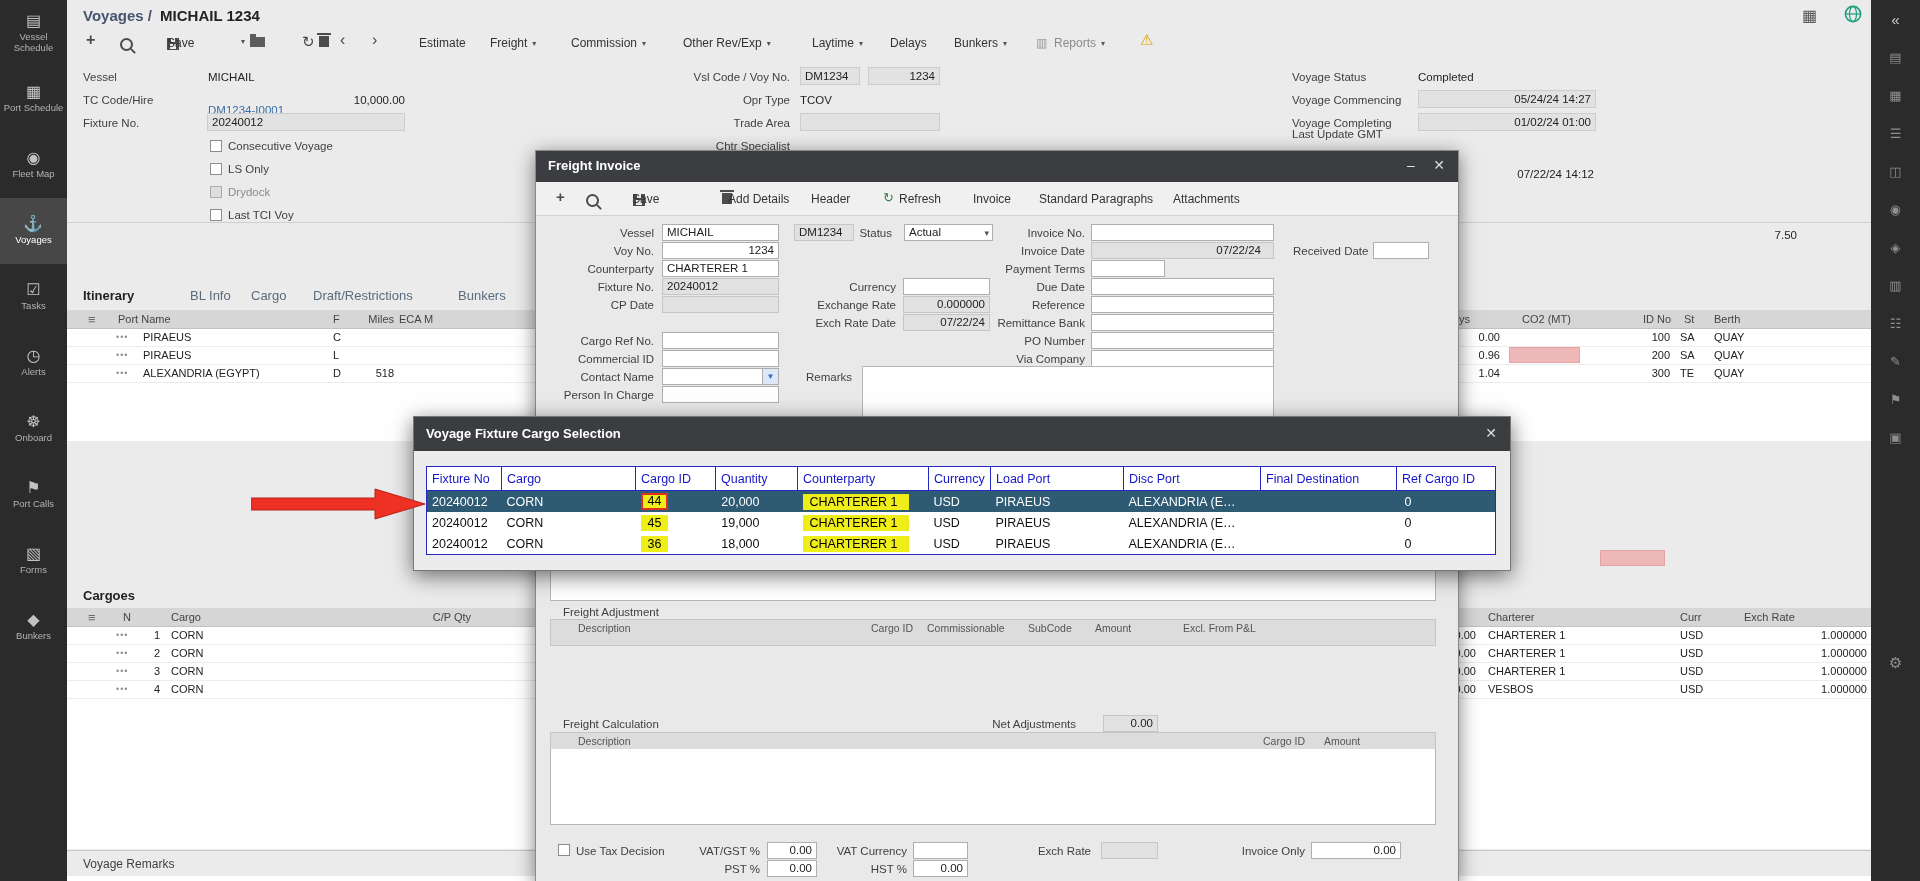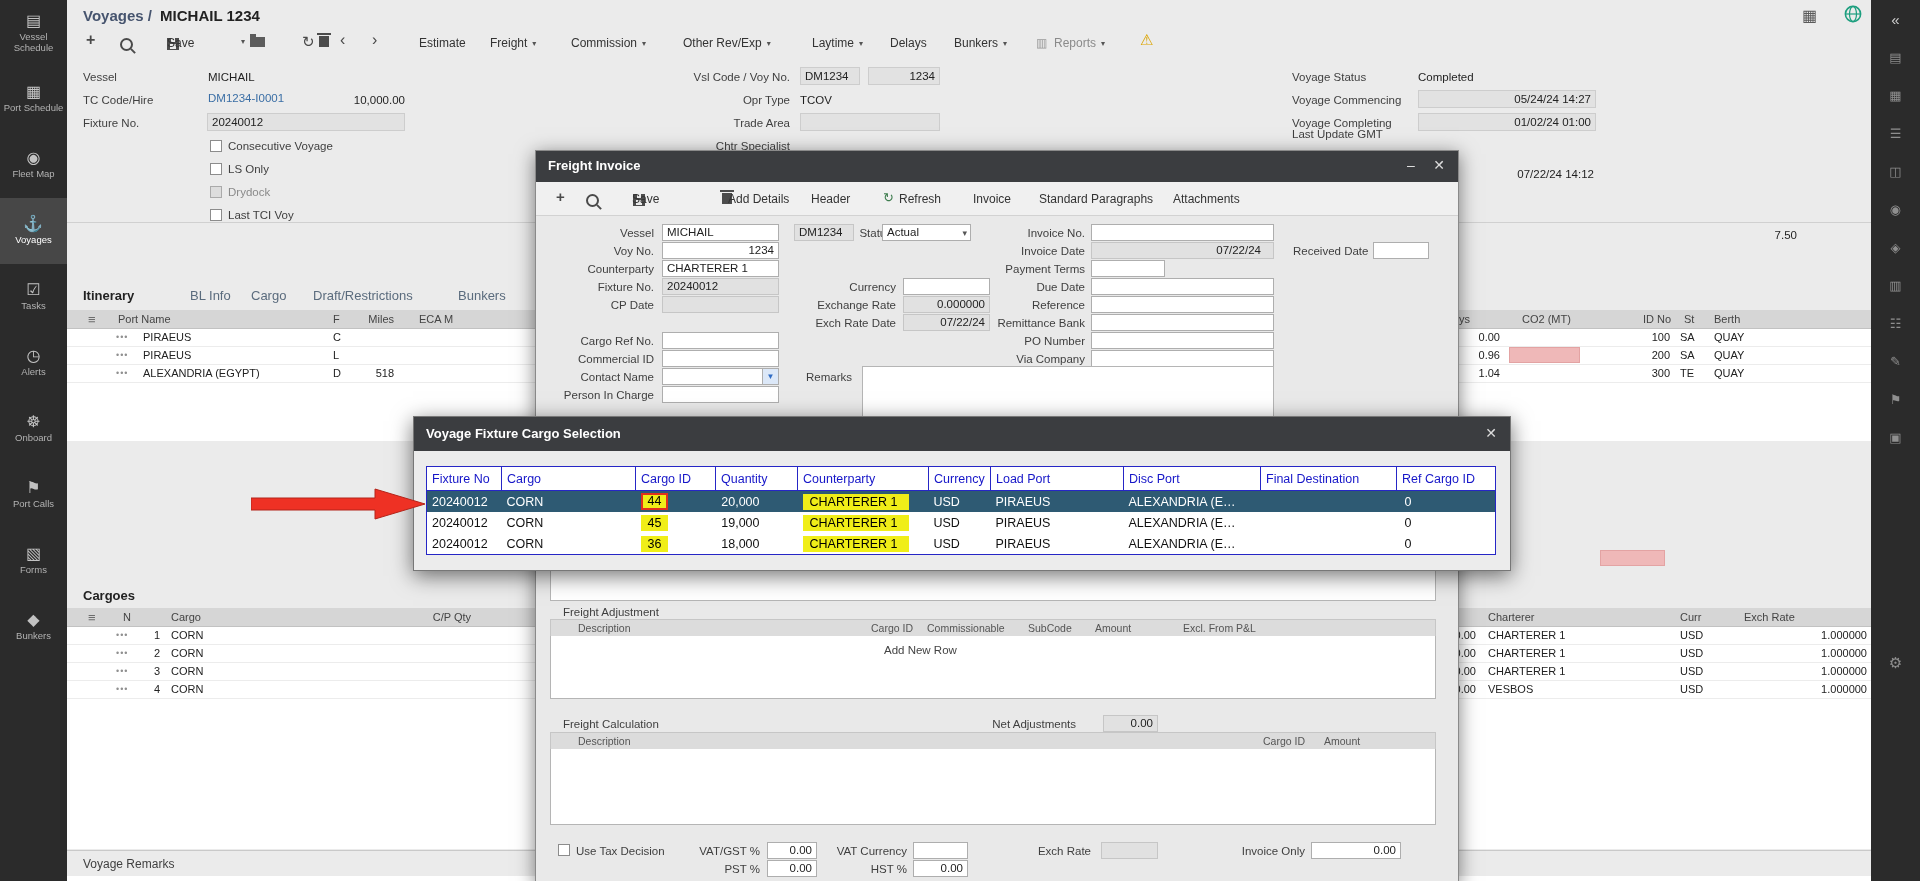--- a/index.html
+++ b/index.html
@@ -165,21 +165,21 @@
   <div class="a menu-item" style="left:890px;top:36px"><span>Delays</span></div>
   <div class="a menu-item" style="left:954px;top:36px"><span>Bunkers</span><span class="caret">▾</span></div>
   <div class="a" style="left:1036px;top:36px;font-size:12px;color:#999">▥</div>
   <div class="a menu-item" style="left:1054px;top:36px;color:#8a8a8a"><span>Reports</span><span class="caret">▾</span></div>
   <div class="a" style="left:1140px;top:31px;font-size:15px;color:#dba400">⚠</div>
 
   
   <div class="a lb" style="left:83px;top:71px">Vessel</div>
   <div class="a vl" style="left:208px;top:71px">MICHAIL</div>
   <div class="a lb" style="left:83px;top:94px">TC Code/Hire</div>
-  <div class="a vl blue" style="left:208px;top:92px">DM1234-I0001</div>
+  <div class="a vl blue" style="left:208px;top:104px">DM1234-I0001</div>
   <div class="a vl tr" style="left:320px;top:94px;width:85px">10,000.00</div>
   <div class="a lb" style="left:83px;top:117px">Fixture No.</div>
   <div class="a box blue" style="left:207px;top:113px;width:198px">20240012</div>
 
   <span class="a cb" style="left:210px;top:140px"></span>
   <div class="a lb" style="left:228px;top:140px">Consecutive Voyage</div>
   <span class="a cb" style="left:210px;top:163px"></span>
   <div class="a lb" style="left:228px;top:163px">LS Only</div>
   <span class="a cb dis" style="left:210px;top:186px"></span>
   <div class="a lb" style="left:228px;top:186px;color:#8a8a8a">Drydock</div>
@@ -215,21 +215,21 @@
   <div class="a" style="left:313px;top:288px;font-size:13px;color:#5a6b7d">Draft/Restrictions</div>
   <div class="a" style="left:458px;top:288px;font-size:13px;color:#5a6b7d">Bunkers</div>
 
   
   <div class="a" style="left:67px;top:310px;width:1804px;height:131px;background:#fff">
     <div class="a thead" style="left:0;top:0;width:1804px;height:18px">
       <span class="a burger" style="left:21px;top:2px">≡</span>
       <span class="a th" style="left:51px;top:3px">Port Name</span>
       <span class="a th" style="left:266px;top:3px">F</span>
       <span class="a th tr" style="left:277px;top:3px;width:50px">Miles</span>
-      <span class="a th" style="left:352px;top:3px">ECA M</span>
+      <span class="a th" style="left:332px;top:3px">ECA M</span>
       <span class="a th" style="left:1392px;top:3px">ys</span>
       <span class="a th" style="left:1455px;top:3px">CO2 (MT)</span>
       <span class="a th" style="left:1576px;top:3px">ID No</span>
       <span class="a th" style="left:1617px;top:3px">St</span>
       <span class="a th" style="left:1647px;top:3px">Berth</span>
     </div>
     <div class="a rowline" style="left:0;top:18px;width:1804px;height:18px">
       <span class="a dots" style="left:49px;top:4px">•••</span>
       <span class="a cell" style="left:76px;top:3px">PIRAEUS</span>
       <span class="a cell" style="left:266px;top:3px">C</span>
@@ -339,21 +339,21 @@
       <span class="a menu-item" style="left:363px;top:10px">Refresh</span>
       <span class="a menu-item" style="left:437px;top:10px">Invoice</span>
       <span class="a menu-item" style="left:503px;top:10px">Standard Paragraphs</span>
       <span class="a menu-item" style="left:637px;top:10px">Attachments</span>
     </div>
 
     <div class="fi-lb" style="left:0;top:76px;width:118px">Vessel</div>
     <div class="fi-box" style="left:126px;top:73px;width:117px">MICHAIL</div>
     <div class="fi-box ro" style="left:258px;top:73px;width:60px">DM1234</div>
     <div class="fi-lb" style="left:296px;top:76px;width:60px">Status</div>
-    <div class="fi-box" style="left:346px;top:73px;width:89px">
+    <div class="fi-box" style="left:368px;top:73px;width:89px">
       <span>Actual</span>
       <span class="a" style="right:3px;top:1px;font-size:9px;color:#555">▾</span>
     </div>
     <div class="fi-lb" style="left:0;top:94px;width:118px">Voy No.</div>
     <div class="fi-box tr" style="left:126px;top:91px;width:117px">1234</div>
     <div class="fi-lb" style="left:0;top:112px;width:118px">Counterparty</div>
     <div class="fi-box" style="left:126px;top:109px;width:117px">CHARTERER 1</div>
     <div class="fi-lb" style="left:0;top:130px;width:118px">Fixture No.</div>
     <div class="fi-box ro blue" style="left:126px;top:127px;width:117px">20240012</div>
     <div class="fi-lb" style="left:0;top:148px;width:118px">CP Date</div>
@@ -401,23 +401,20 @@
     <div class="whitebx" style="left:14px;top:348px;width:886px;height:102px"></div>
 
     <div class="fi-lb" style="left:27px;top:455px;text-align:left">Freight Adjustment</div>
     <div class="subhead" style="left:14px;top:468px;width:886px">
       <span class="subcol" style="left:27px;top:2px">Description</span>
       <span class="subcol" style="left:320px;top:2px">Cargo ID</span>
       <span class="subcol" style="left:376px;top:2px">Commissionable</span>
       <span class="subcol" style="left:477px;top:2px">SubCode</span>
       <span class="subcol" style="left:544px;top:2px">Amount</span>
       <span class="subcol" style="left:632px;top:2px">Excl. From P&amp;L</span>
-    </div>
-    <div class="whitebx" style="left:14px;top:485px;width:886px;height:63px;border-top:none">
-      <span class="a" style="left:333px;top:8px;font-size:11.5px;color:#444">Add New Row</span>
     </div>
 
     <div class="fi-lb" style="left:27px;top:567px;text-align:left">Freight Calculation</div>
     <div class="fi-lb" style="left:400px;top:567px;width:140px">Net Adjustments</div>
     <div class="fi-box ro tr" style="left:567px;top:564px;width:55px">0.00</div>
     <div class="subhead" style="left:14px;top:581px;width:886px">
       <span class="subcol" style="left:27px;top:2px">Description</span>
       <span class="subcol" style="left:712px;top:2px">Cargo ID</span>
       <span class="subcol" style="left:773px;top:2px">Amount</span>
     </div>

